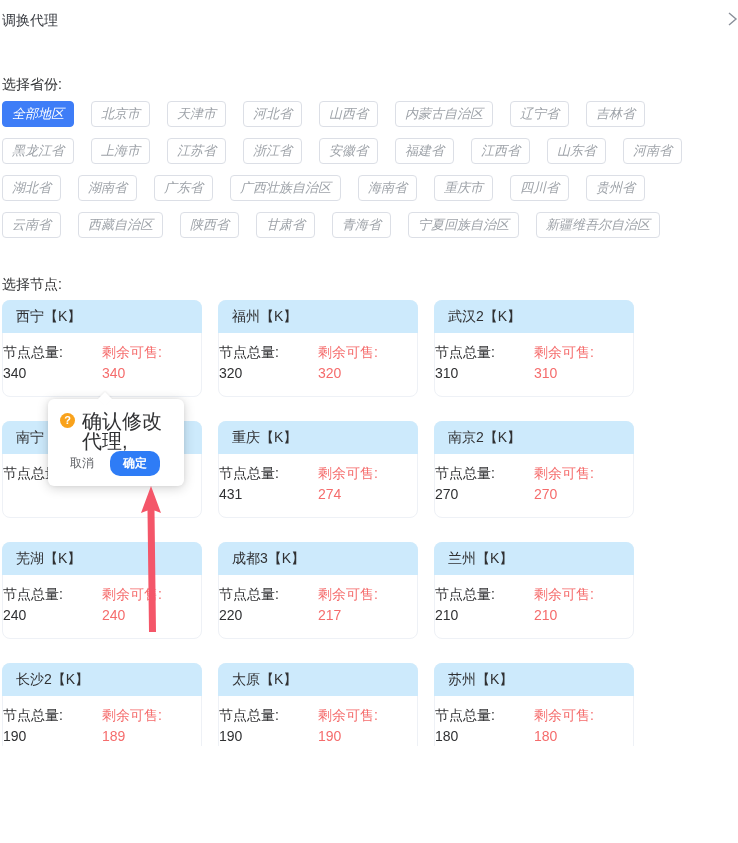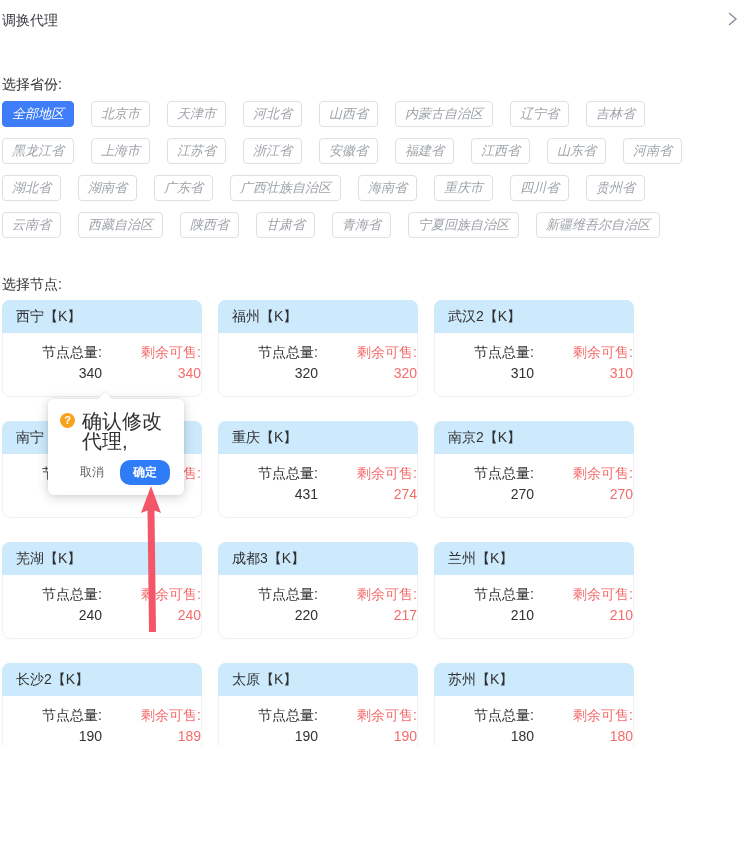--- a/index.html
+++ b/index.html
@@ -25,34 +25,34 @@
               font-family:inherit;font-style:italic; }
   .prov-btn.selected { background:#3e7df7; border-color:#3e7df7; color:#fff; }
 
   
   .node-grid { margin-top:6px; display:grid; grid-template-columns:repeat(3,200px);
                gap:24px 16px; height:446px; overflow:hidden; }
   .card { border:1px solid #eef1f6; border-radius:8px; height:97px; background:#fff; cursor:pointer; }
   .card-header { background:#cdeafc; border-radius:8px 8px 0 0; height:33px; display:flex;
                  align-items:center; padding:0 14px; font-size:14px; color:#303133; margin:-1px -1px 0; }
   .card-body { display:flex; padding-top:9px; }
-  .cb-col { flex:1; text-align:right; font-size:14px; line-height:21px; color:#303133; }
+  .cb-col { flex:1; text-align:left; font-size:14px; line-height:21px; color:#303133; }
   .cb-col.danger { color:#f56c6c; }
 
   
   .popconfirm { position:absolute; left:48px; top:399px; width:136px; background:#fff;
                 border-radius:6px; box-shadow:0 2px 12px rgba(0,0,0,0.18), 0 0 4px rgba(0,0,0,0.06);
                 padding:12px 12px 10px; z-index:20; }
   .pop-caret { position:absolute; top:-5px; left:52px; width:10px; height:10px; background:#fff;
                transform:rotate(45deg); box-shadow:-1px -1px 2px rgba(0,0,0,0.05); }
   .pop-msg { display:flex; gap:7px; }
   .q-icon { flex:0 0 15px; width:15px; height:15px; border-radius:50%; background:#f9a21b;
             color:#fff; font-size:11px; line-height:15px; text-align:center; font-weight:bold; margin-top:2px; }
   .msg-text { font-size:20px; color:#303133; line-height:20px; }
-  .pop-btns { margin-top:9px; display:flex; justify-content:flex-end; align-items:center; gap:16px; padding-right:2px; }
+  .pop-btns { display:flex; justify-content:center; align-items:center; gap:16px; padding-right:2px; }
   .btn-cancel { background:none; border:none; font-size:12px; color:#606266; cursor:pointer; font-family:inherit; }
   .btn-confirm { background:#2e7cf6; border:none; font-size:12px; color:#fff; font-weight:bold;
                  border-radius:10px; padding:4px 13px; cursor:pointer; font-family:inherit; }
 
   
   .anno-arrow { position:absolute; left:130px; top:484px; z-index:30; pointer-events:none; }
 </style>
 </head>
 <body>
 

